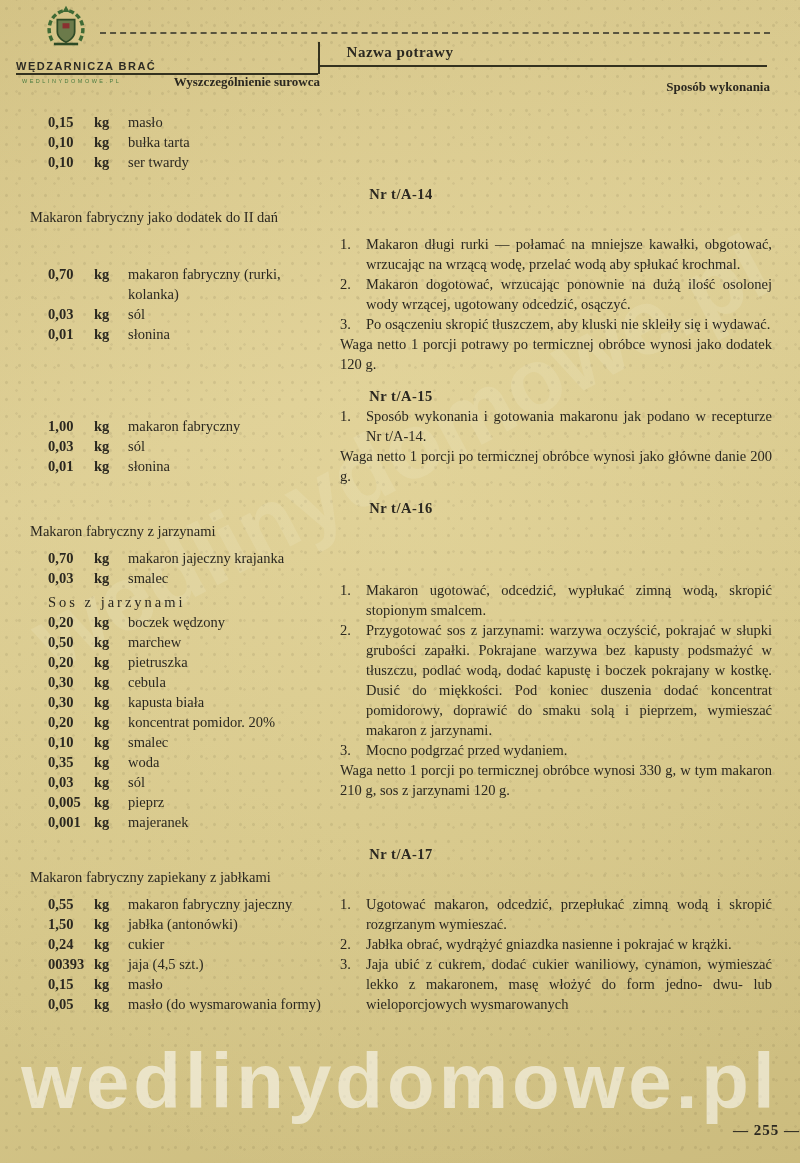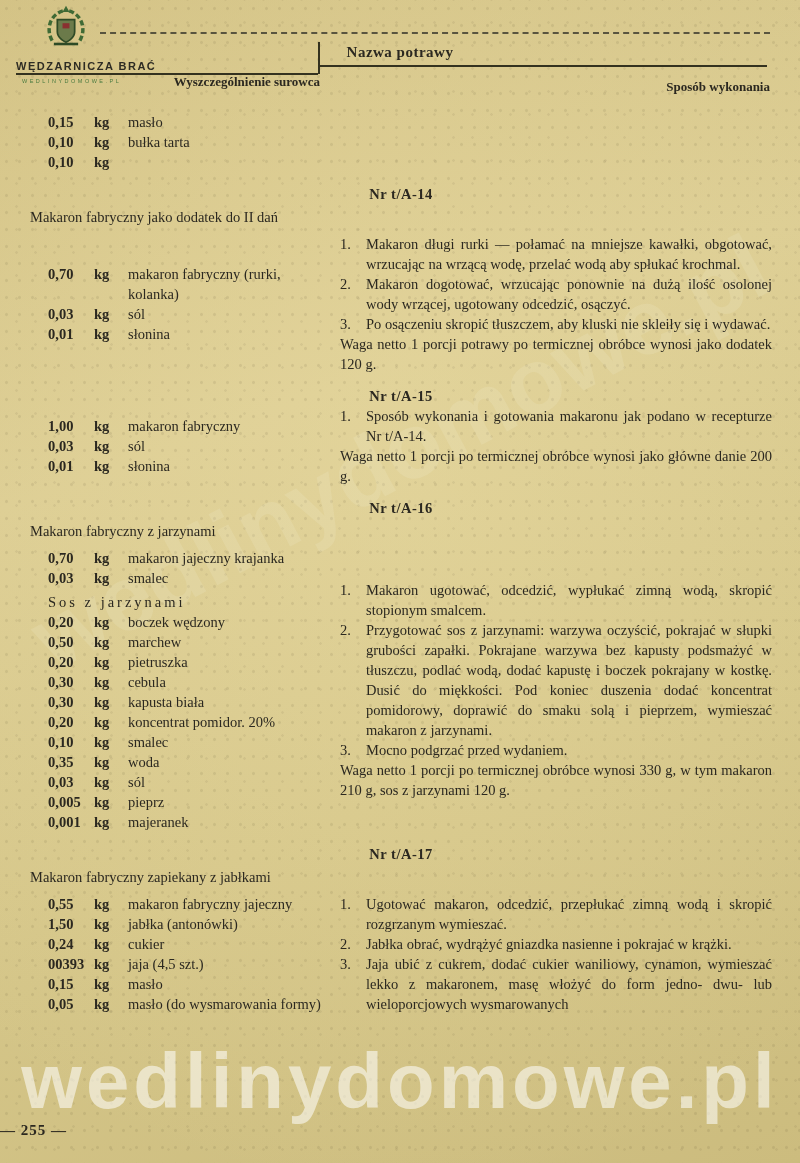--- a/index.html
+++ b/index.html
@@ -38,21 +38,21 @@
   .recipe{margin-top:8px}
   .recipe-number{text-align:center;font-weight:bold;margin-top:12px;letter-spacing:.5px}
   .recipe-title{font-weight:normal;margin-top:3px;margin-bottom:7px}
   .recipe-body{display:flex;align-items:center}
   .steps{flex:1;padding-left:8px}
   .step{display:flex}
   .step-num{width:26px;flex:none}
   .step-text{flex:1;text-align:justify}
   .step-note{text-align:justify}
   
-  .page-num{position:absolute;left:0;right:0;bottom:24px;text-align:left;font-size:15px;
+  .page-num{position:absolute;left:0;right:0;bottom:24px;text-align:right;font-size:15px;
     letter-spacing:1px;z-index:6;font-weight:bold}
   .wm-bottom{position:absolute;left:-6px;right:-6px;bottom:36px;text-align:center;z-index:5;
     font-family:"Liberation Sans",sans-serif;font-weight:bold;font-size:78px;letter-spacing:4px;
     color:rgba(255,255,255,.55);white-space:nowrap;pointer-events:none}
   .wm-diag{position:absolute;top:400px;left:-60px;width:920px;text-align:center;z-index:1;
     font-family:"Liberation Sans",sans-serif;font-weight:bold;font-size:92px;
     color:rgba(250,245,225,.14);transform:rotate(-28deg);white-space:nowrap;pointer-events:none}
 </style>
 </head>
 <body>
@@ -88,20 +88,21 @@
           <span class="iname">masło</span>
         </div>
         <div class="ing-row">
           <span class="qty">0,10</span>
           <span class="unit">kg</span>
           <span class="iname">bułka tarta</span>
         </div>
         <div class="ing-row">
           <span class="qty">0,10</span>
           <span class="unit">kg</span>
+          <span class="iname">ser twardy</span>
         </div>
       </div>
       <section class="recipe">
         <div class="recipe-number">Nr t/A-14</div>
         <div class="recipe-title">Makaron fabryczny jako dodatek do II dań</div>
         <div class="recipe-body">
           <div class="ingredients">
             <div class="ing-row">
               <span class="qty">0,70</span>
               <span class="unit">kg</span>

